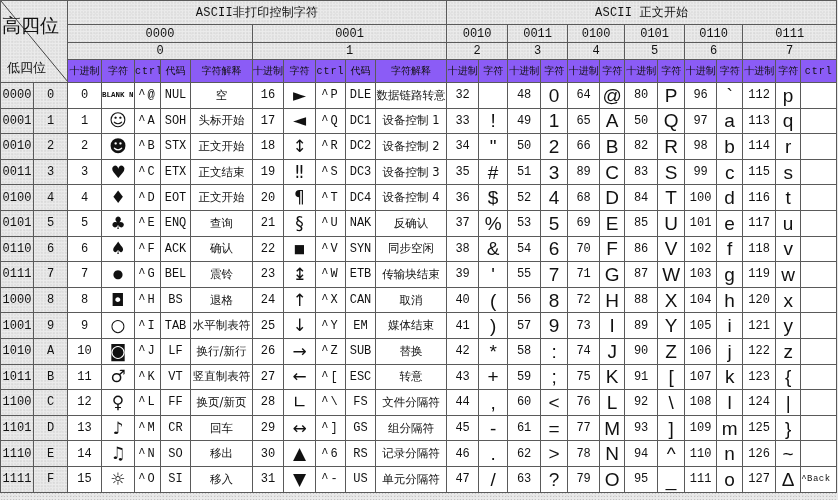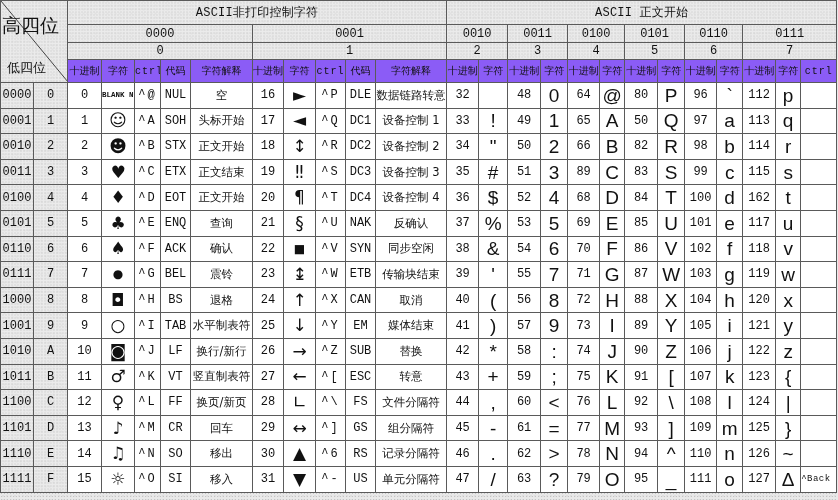--- a/index.html
+++ b/index.html
@@ -286,21 +286,21 @@
     <td class="dec">36</td>
         <td class="chr">$</td>
     <td class="dec">52</td>
         <td class="chr">4</td>
     <td class="dec">68</td>
         <td class="chr">D</td>
     <td class="dec">84</td>
         <td class="chr">T</td>
     <td class="dec">100</td>
         <td class="chr">d</td>
-    <td class="dec">162</td>
+    <td class="dec">116</td>
         <td class="chr">t</td>
         <td class="ctl2"></td>
   </tr>
 
   <tr class="drow">
     <td class="tex lbl">0101</td>
         <td class="tex lbl">5</td>
     <td class="dec">5</td>
         <td class="gly">♣</td>
         <td class="ctl">^E</td>

